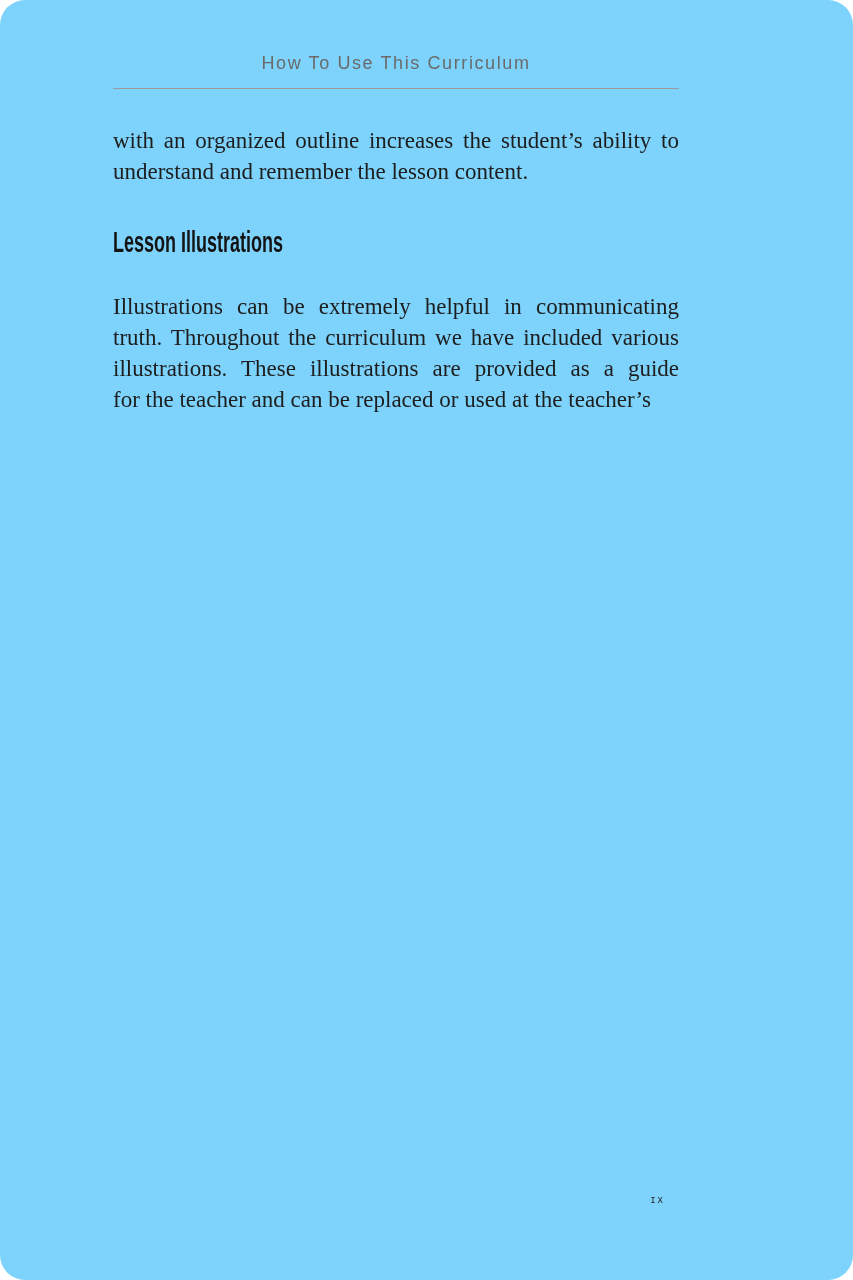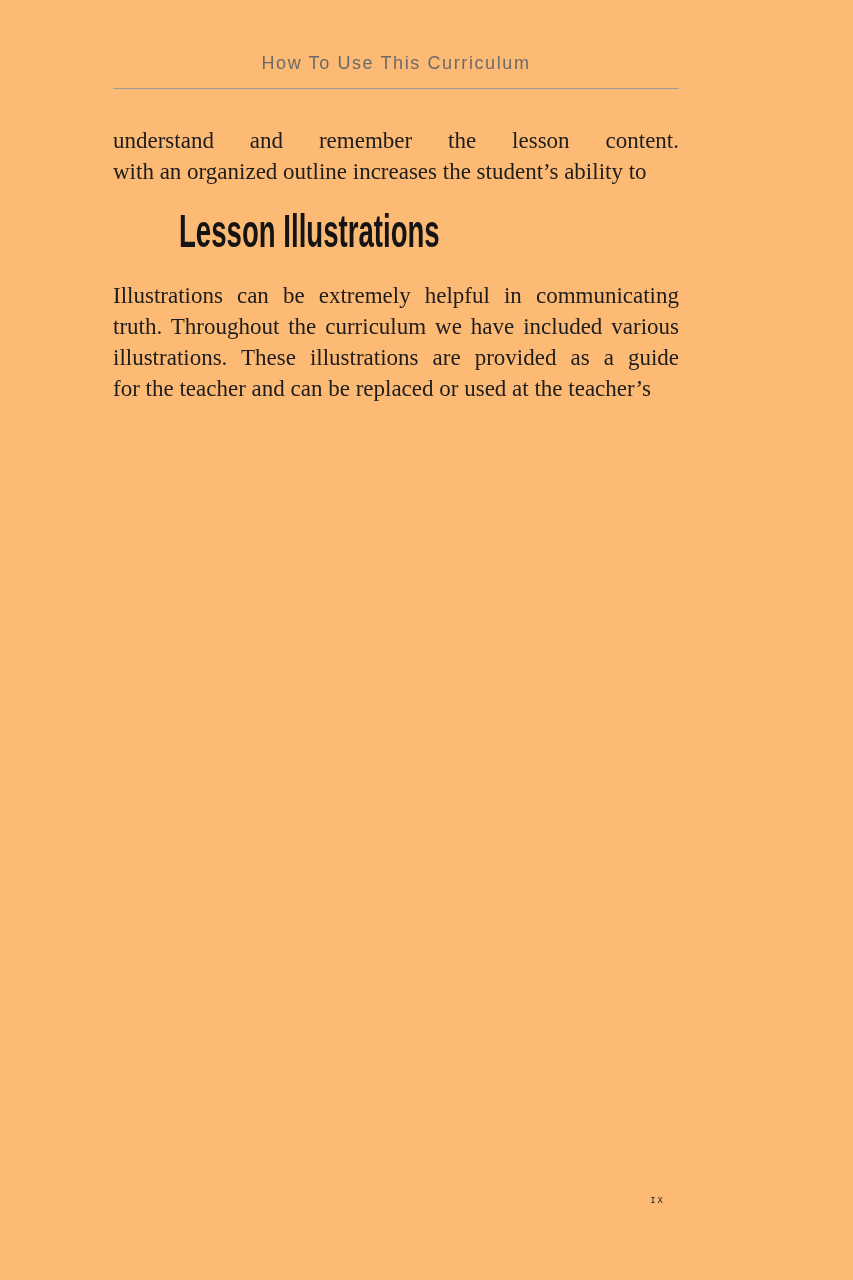--- a/index.html
+++ b/index.html
@@ -1,23 +1,24 @@
 <!DOCTYPE html>
 <html><head>
 <meta charset="utf-8">
 <style>
   * { margin: 0; padding: 0; box-sizing: border-box; }
   html, body { background: #ffffff; }
   .page {
     position: relative;
     width: 853px;
     height: 1280px;
-    background: #fdba74;
+    background: #7dd3fc;
     overflow: hidden;
     font-family: "Liberation Serif", serif;
+    border-radius: 25px;
   }
   .running-header {
     position: absolute;
     top: 53px;
     left: 113px;
     width: 566px;
     text-align: center;
     font-family: "Liberation Sans", sans-serif;
     font-size: 18px;
     font-weight: 400;
@@ -47,28 +48,27 @@
   }
   .body-para .tline {
     text-align: justify;
     text-align-last: justify;
     white-space: normal;
   }
   .body-para .tline:last-child {
     text-align-last: auto;
   }
   .section-heading {
-    margin-top: 22px;
+    margin-top: 33px;
     line-height: 44px;
     height: 44px;
     font-family: "Liberation Sans", sans-serif;
     font-weight: 700;
-    font-size: 46px;
+    font-size: 30px;
     color: #141414;
-    text-align: center;
   }
   .section-heading .condensed {
     display: inline-block;
     transform: scaleX(0.6);
     transform-origin: 0 78%;
     white-space: nowrap;
     letter-spacing: 0px;
   }
   .section-body {
     margin-top: 27px;
@@ -89,22 +89,22 @@
 
 <div class="page">
 
   <div class="running-header">How To Use This Curriculum</div>
 
   <hr class="header-rule">
 
   <div class="content">
 
     <div class="body-para">
+        <div class="tline">with an organized outline increases the student’s ability to</div>
         <div class="tline">understand and remember the lesson content.</div>
-        <div class="tline">with an organized outline increases the student’s ability to</div>
       </div>
 
     <h2 class="section-heading"><span class="condensed">Lesson Illustrations</span></h2>
 
     <div class="body-para section-body">
         <div class="tline">Illustrations can be extremely helpful in communicating</div>
         <div class="tline">truth. Throughout the curriculum we have included various</div>
         <div class="tline">illustrations. These illustrations are provided as a guide</div>
         <div class="tline">for the teacher and can be replaced or used at the teacher’s</div>
       </div>

